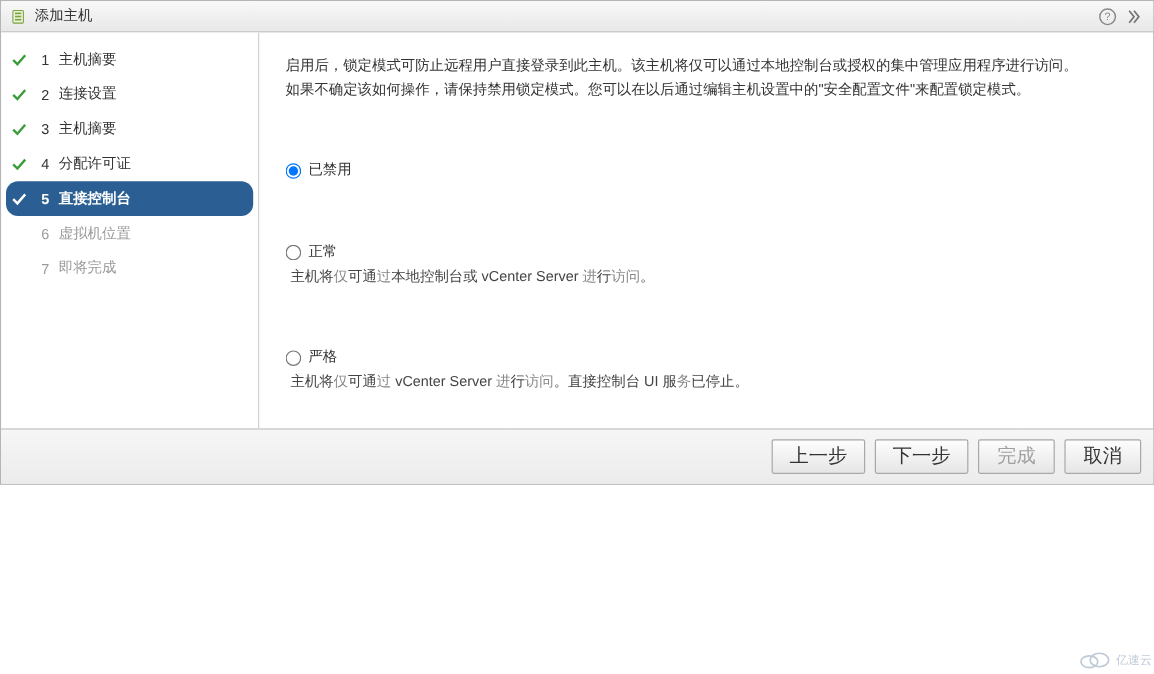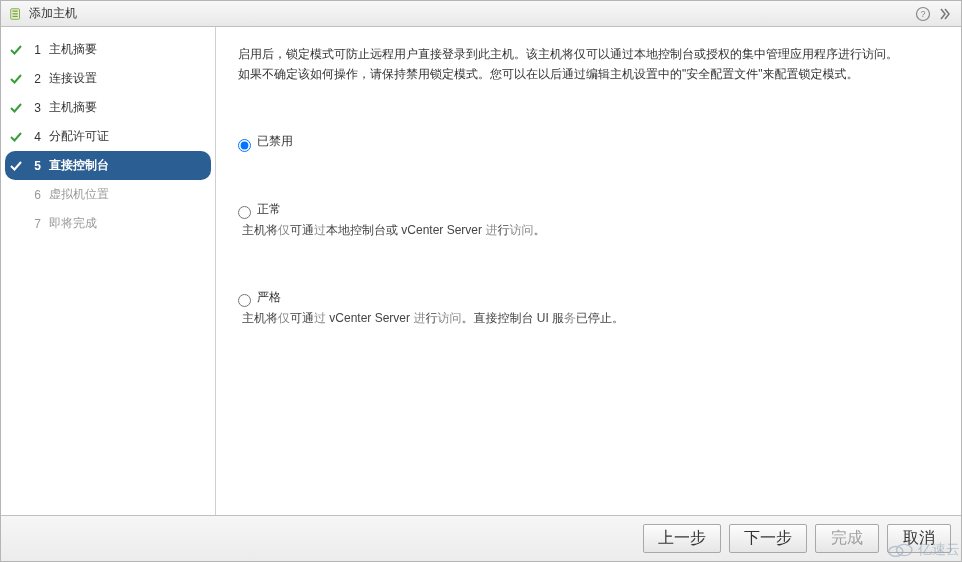--- a/index.html
+++ b/index.html
@@ -7,21 +7,21 @@
       font-family: Arial, "Microsoft YaHei", sans-serif;
       font-size: 12px;
       background: #fff;
       width: 962px;
       height: 562px;
       overflow: hidden;
       position: relative;
     }
     .dialog {
       width: 962px;
-      height: 562px;
+      height: 404px;
       border: 1px solid #b5b5b5;
       background: #fff;
       display: flex;
       flex-direction: column;
     }
     .title-bar {
       background: linear-gradient(to bottom, #f8f8f8, #e8e8e8);
       border-bottom: 1px solid #c0c0c0;
       padding: 4px 8px;
       display: flex;
@@ -71,21 +71,21 @@
       padding: 18px 22px;
       color: #333;
       font-size: 12px;
       line-height: 1.6;
     }
     .desc1 { margin-bottom: 1px; }
     .desc2 { margin-bottom: 10px; }
     .radio-group { margin-top: 4px; }
     .radio-row {
       display: flex;
-      align-items: flex-end;
+      align-items: center;
       margin-bottom: 2px;
       gap: 6px;
       margin-top: 48px;
     }
     .radio-input {
       margin-top: 2px;
       width: 13px; height: 13px;
     }
     .radio-label { color: #333; }
     .radio-desc {
@@ -117,21 +117,21 @@
       cursor: default;
     }
     .watermark {
       position: absolute;
       right: 2px;
       bottom: 2px;
       opacity: 0.55;
       display: flex;
       align-items: center;
       gap: 4px;
-      font-size: 14px;
+      font-size: 10px;
       color: #8aa0b7;
       pointer-events: none;
     }
     .watermark svg { width: 28px; height: 20px; }
   </style>
 </head>
 <body>
 
 <div class="dialog">
   <div class="title-bar">

